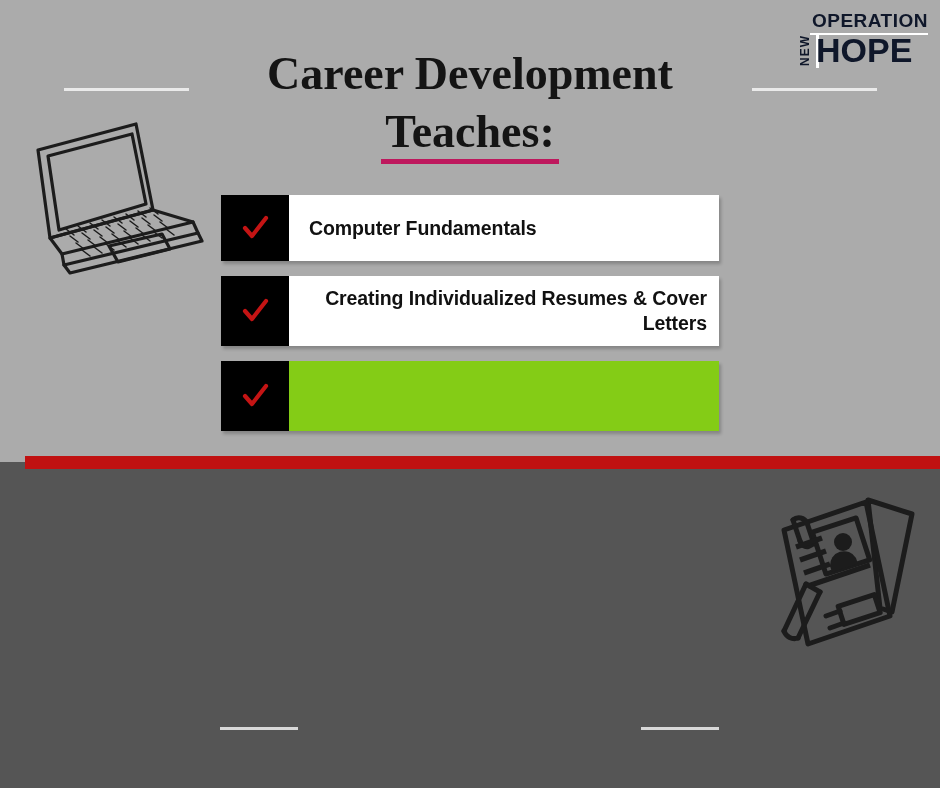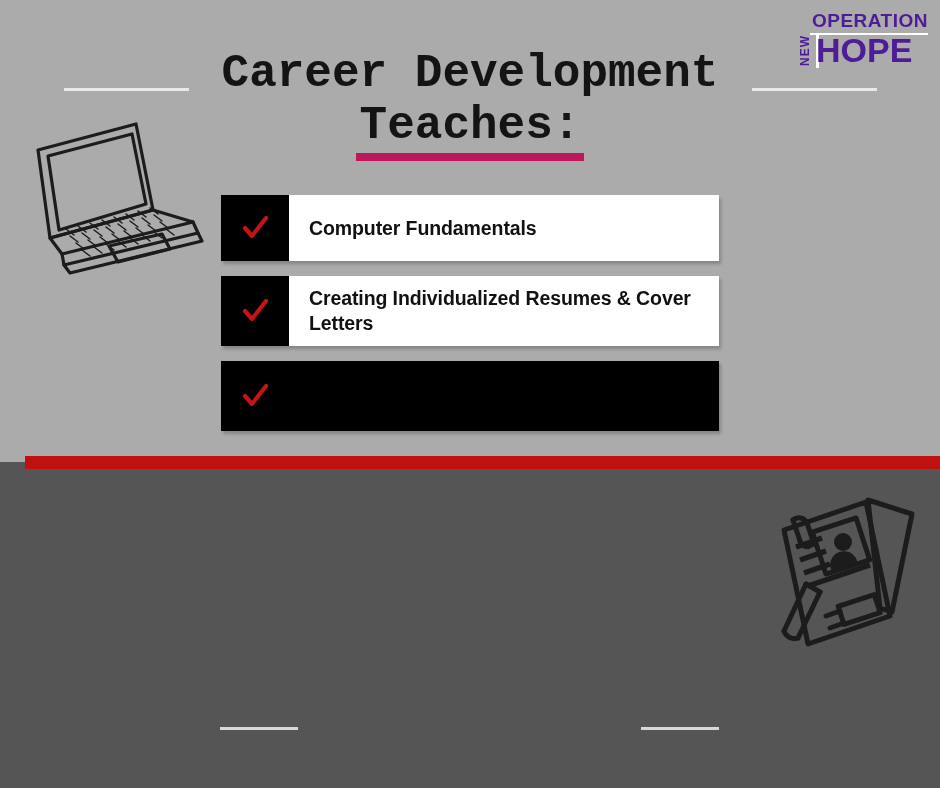--- a/index.html
+++ b/index.html
@@ -45,21 +45,21 @@
     background: #c01111;
   }
 
   
   .logo-oh {
     position: absolute;
     right: 12px;
     top: 10px;
     width: 132px;
     height: 58px;
-    color: #4c1d95;
+    color: #0f172a;
   }
   .logo-oh .oh-operation {
     position: absolute;
     right: 0;
     top: 0;
     font-size: 19px;
     font-weight: bold;
     letter-spacing: 0.5px;
     line-height: 21px;
     font-family: "Liberation Sans", sans-serif;
@@ -111,31 +111,31 @@
 
   
   .title-wrap {
     position: absolute;
     left: 0;
     top: 48px;
     width: 940px;
     text-align: center;
   }
   .title-line1, .title-line2 {
-    font-family: Liberation Mono, monospace;
+    font-family: Liberation Serif, serif;
     font-weight: bold;
     font-size: 46px;
     line-height: 52px;
     color: #141414;
   }
   .title-line2 {
     display: inline-block;
-    border-bottom: 8px solid #be185d;
+    border-bottom: 5px solid #be185d;
     padding: 0 4px 1px 4px;
-    margin-top: 0px;
+    margin-top: 6px;
   }
   .title-line2-holder {
     text-align: center;
   }
 
   
   .rule-left-top {
     position: absolute;
     left: 64px;
     top: 88px;
@@ -158,21 +158,22 @@
     left: 221px;
     top: 195px;
     width: 498px;
   }
   .check-row {
     position: relative;
     display: flex;
     align-items: stretch;
     margin-bottom: 15px;
     box-shadow: 2px 3px 3px rgba(0,0,0,0.22);
-    background: #000000;
+    background: #84cc16;
+    text-align: right;
   }
   .check-box {
     flex: 0 0 68px;
     background: #000000;
     position: relative;
   }
   .check-mark {
     position: absolute;
     left: 50%;
     top: 50%;

